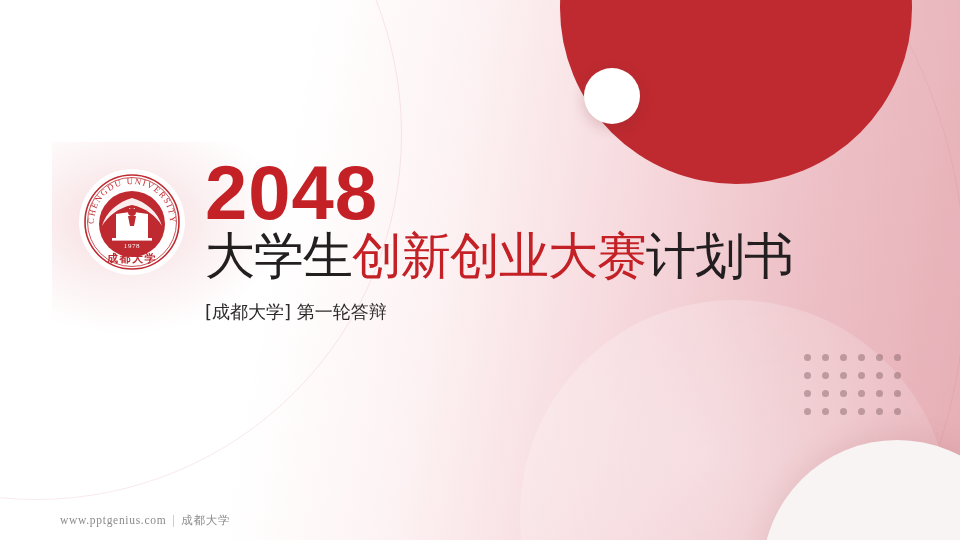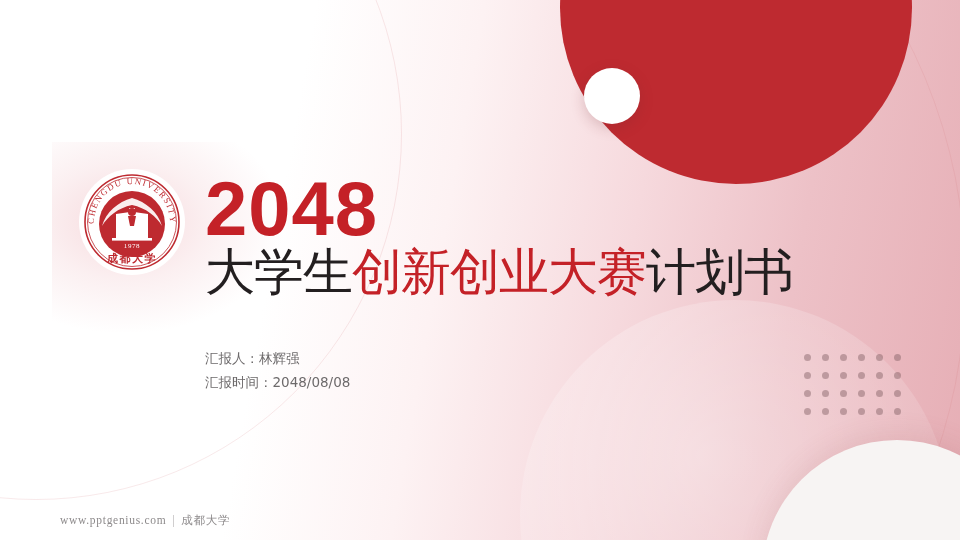--- a/index.html
+++ b/index.html
@@ -136,21 +136,20 @@
     height: 108px;
   }
   .seal svg { display: block; width: 108px; height: 108px; }
 
   
   .content {
     position: absolute;
     left: 205px;
     top: 158px;
     width: 700px;
-    margin-top: 16px;
   }
 
   .year {
     font-size: 76px;
     line-height: 0.92;
     font-weight: 700;
     letter-spacing: 1px;
     color: #c42127;
     font-family: "Liberation Sans", "DejaVu Sans", sans-serif;
   }
@@ -260,23 +259,20 @@
       <path d="M 50 48 L 58 48 L 56 58 L 52 58 Z" fill="#be2a30"></path>
       <rect x="34" y="70" width="40" height="2.6" fill="#ffffff"></rect>
       <text x="54" y="80" text-anchor="middle" font-family="'Liberation Serif', serif" font-size="7" fill="#ffffff" letter-spacing="0.6">1978</text>
       <text x="54" y="94" text-anchor="middle" font-family="'DejaVu Sans', sans-serif" font-size="11" font-weight="bold" fill="#be2a30" letter-spacing="1.5">成都大学</text>
     </svg>
   </div>
 
   <div class="content">
     <div class="year">2048</div>
     <div class="headline"><span>大学生</span><span class="hl-red">创新创业大赛</span><span>计划书</span></div>
-    <div class="meta">
-      <div>汇报人：林辉强</div>
-      <div>汇报时间：2048/08/08</div>
-    </div>
+    <div class="subtitle">[成都大学] 第一轮答辩</div>
   </div>
 
   <div class="footer">
     <span>www.pptgenius.com</span><span class="sep">|</span><span>成都大学</span>
   </div>
 
 </div>
 
 </body></html>

